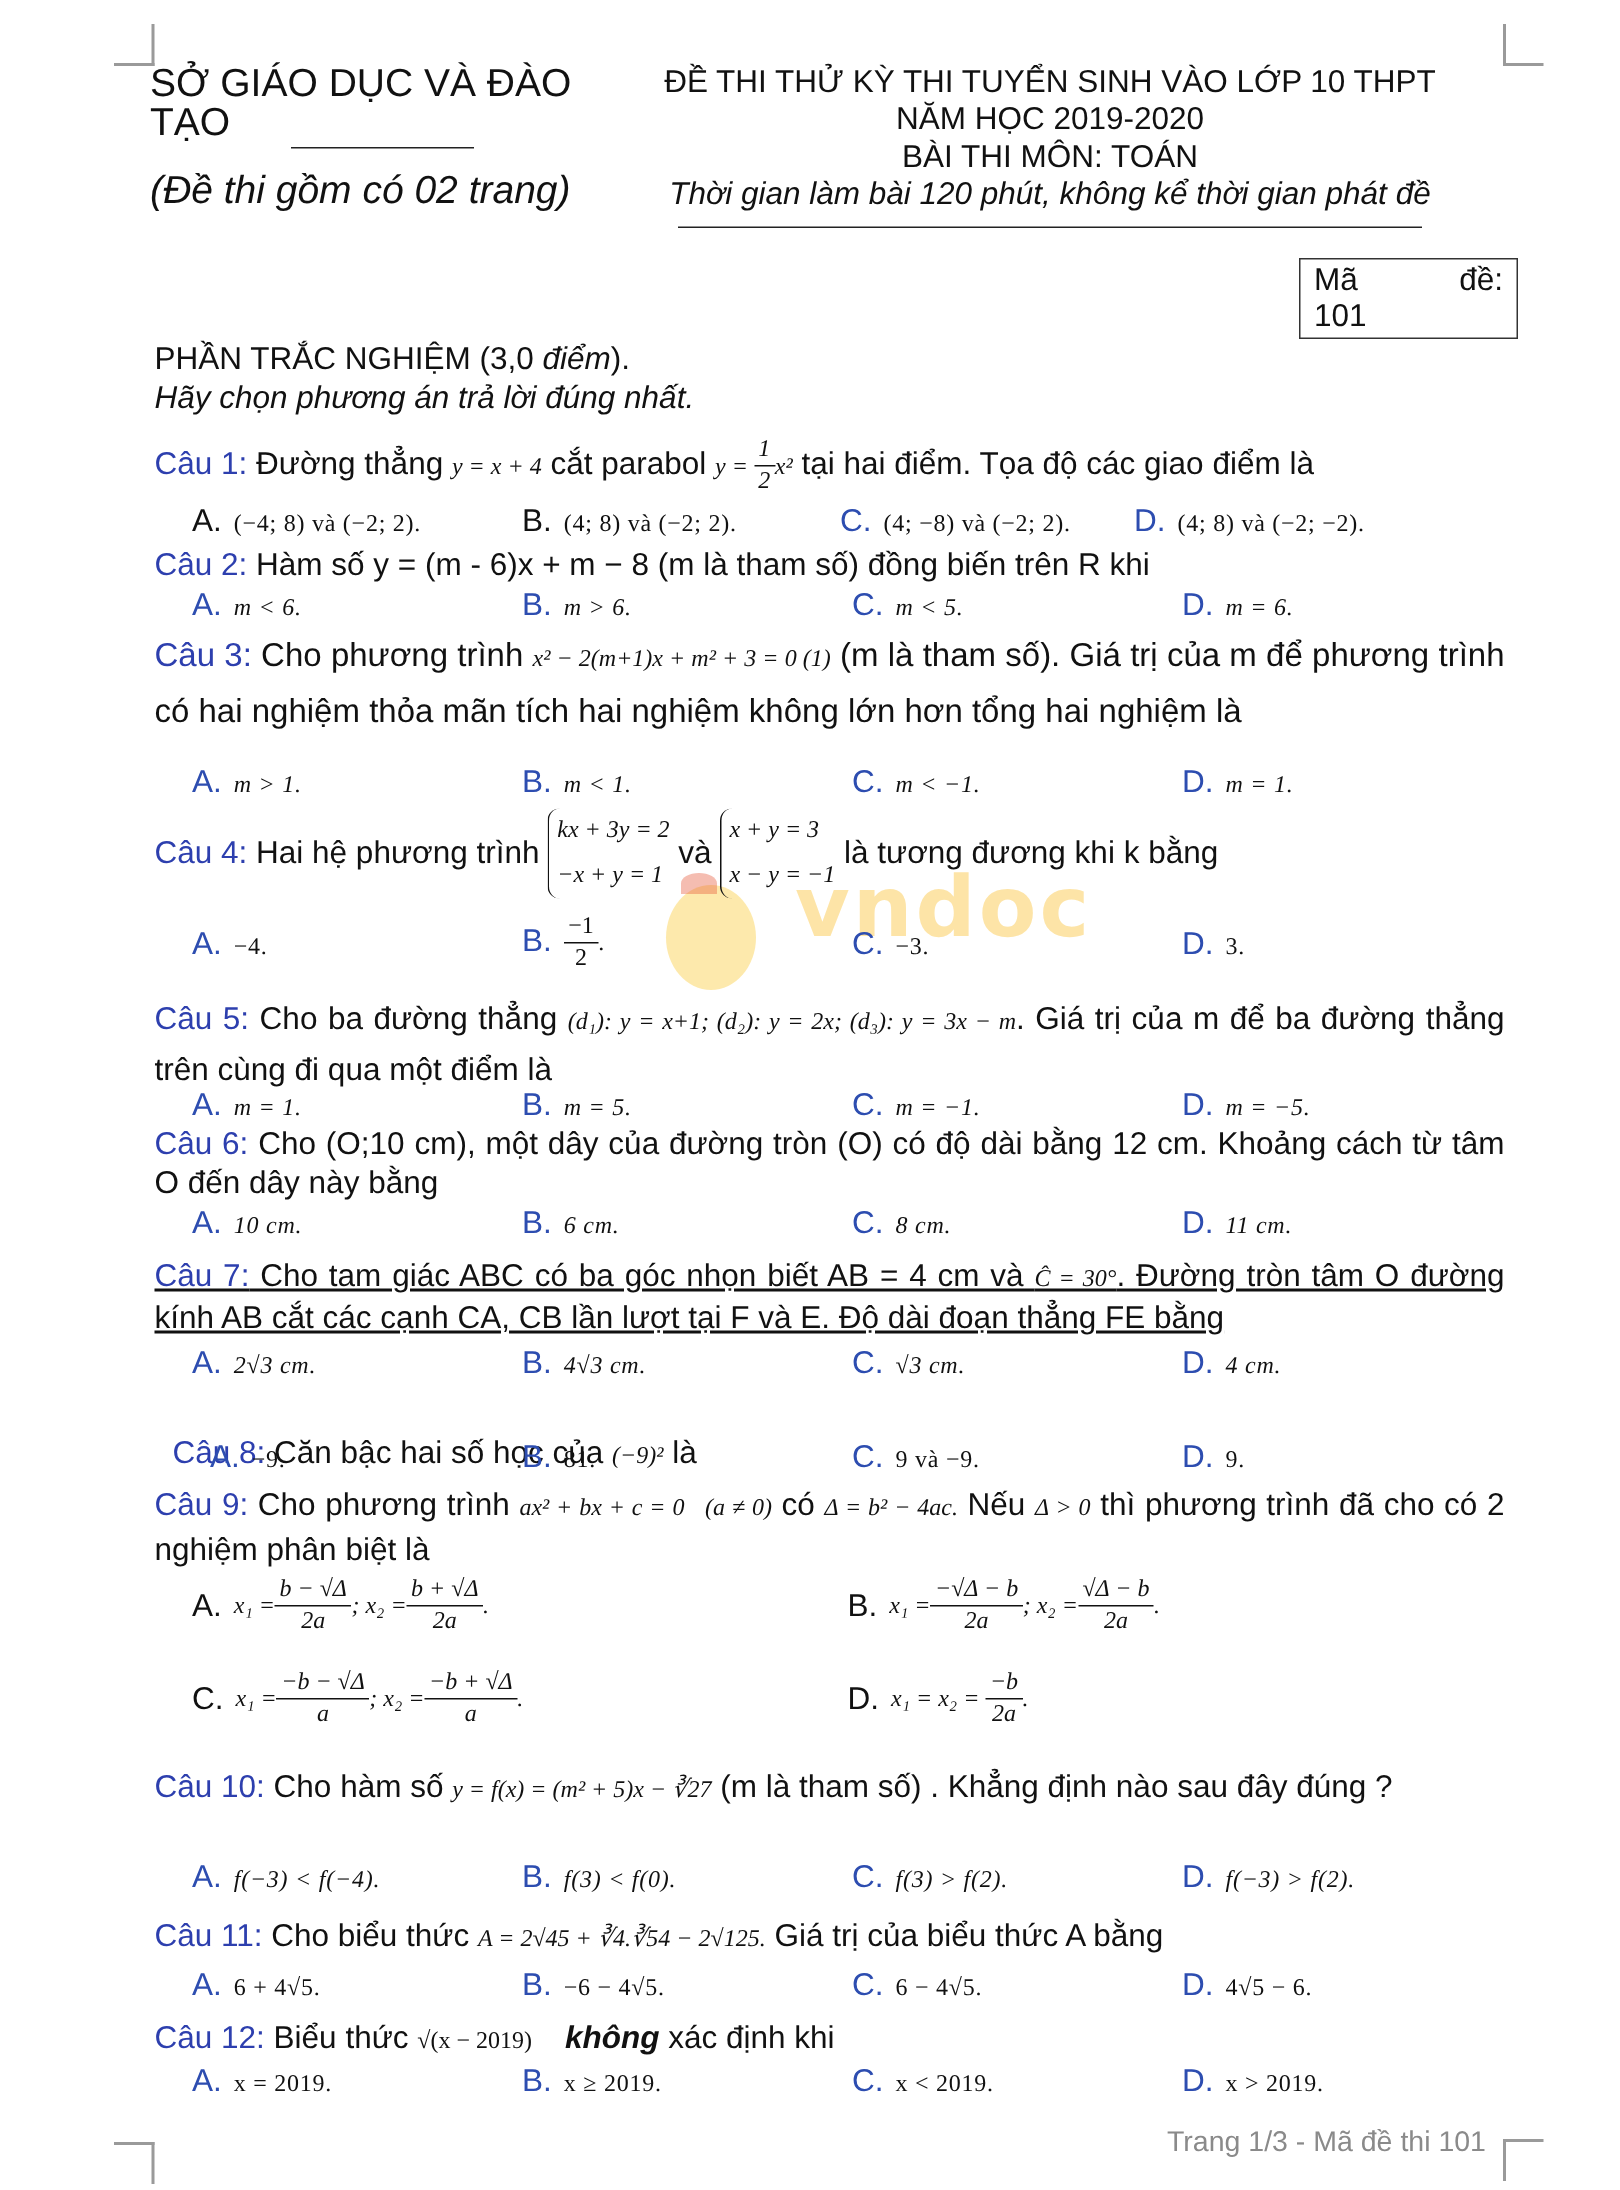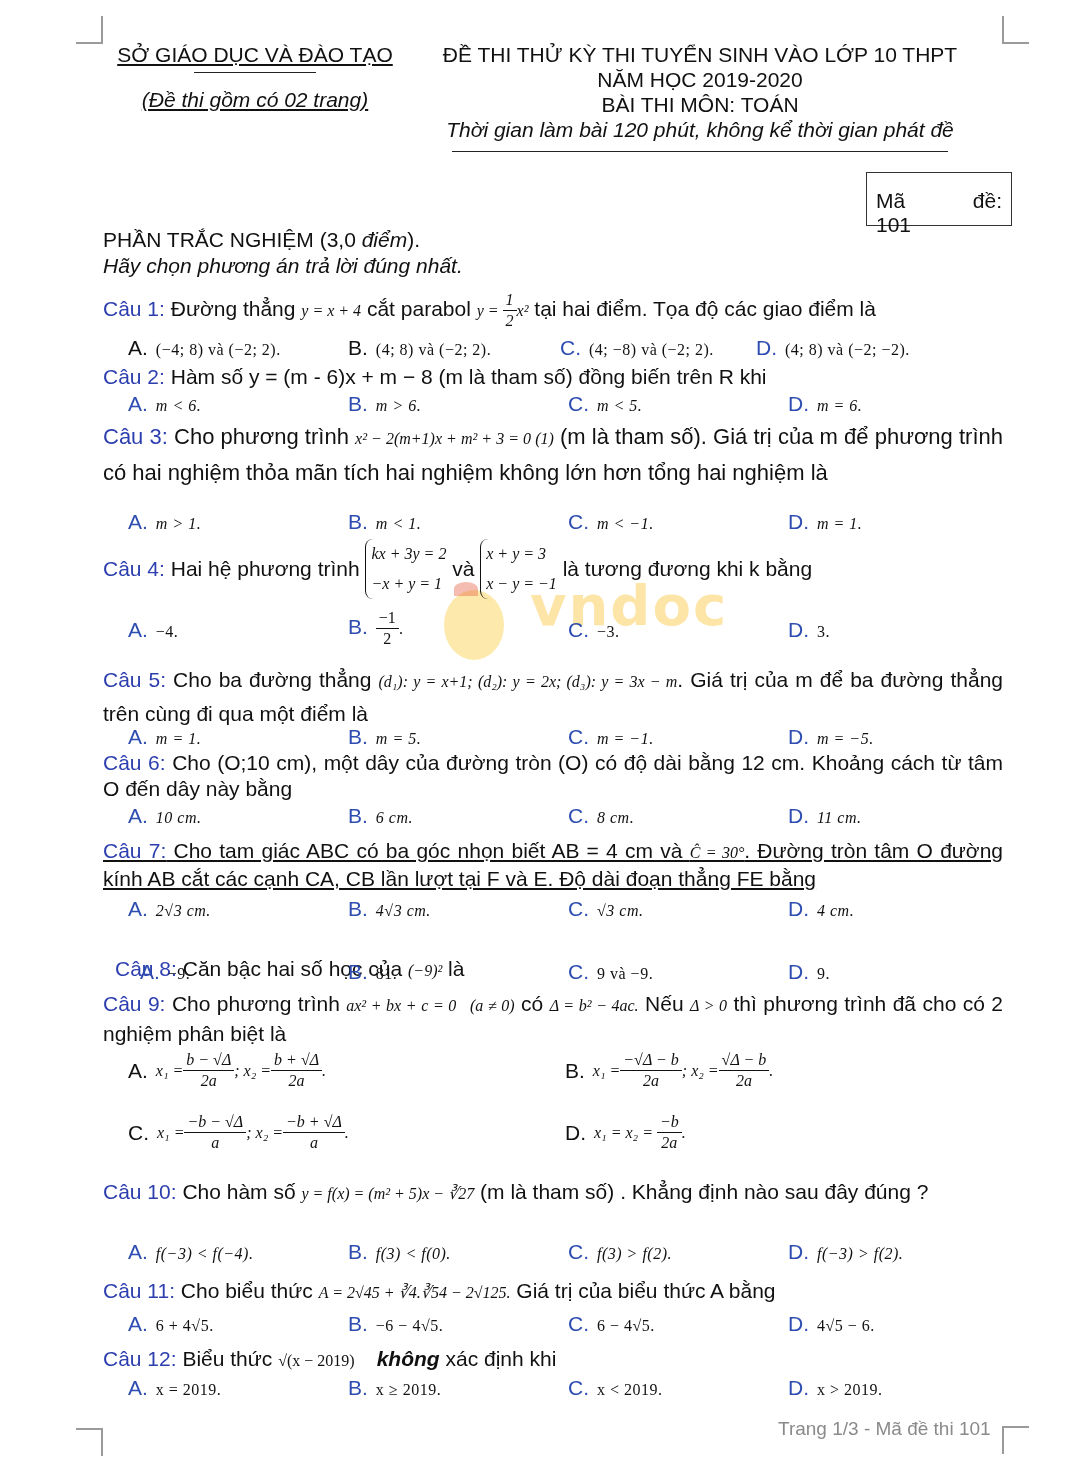--- a/index.html
+++ b/index.html
@@ -4,28 +4,28 @@
 <style>
   * { box-sizing: border-box; margin: 0; padding: 0; }
   html, body { width: 1080px; height: 1460px; background: #ffffff; overflow: hidden; }
   body { position: relative; font-family: "Liberation Sans", sans-serif; color: #111; font-size: 20px; }
   .corner { position: absolute; border-color: #9a9a9a; border-style: solid; border-width: 0; }
   .c-tl { left: 76px; top: 16px; width: 27px; height: 28px; border-right-width: 2px; border-bottom-width: 2px; }
   .c-tr { left: 1002px; top: 16px; width: 27px; height: 28px; border-left-width: 2px; border-bottom-width: 2px; }
   .c-bl { left: 76px; top: 1428px; width: 27px; height: 28px; border-right-width: 2px; border-top-width: 2px; }
   .c-br { left: 1002px; top: 1426px; width: 27px; height: 28px; border-left-width: 2px; border-top-width: 2px; }
 
-  .hdr-left { position: absolute; left: 100px; top: 42px; width: 310px; text-align: center; font-size: 21px; line-height: 26px; text-decoration: underline; }
+  .hdr-left { position: absolute; left: 100px; top: 42px; width: 310px; font-size: 26px; line-height: 26px; }
   .hdr-left .line { width: 122px; height: 1px; background: #222; margin: 4px auto 0; }
   .hdr-left .sub { font-style: italic; margin-top: 14px; }
   .hdr-right { position: absolute; left: 430px; top: 42px; width: 540px; text-align: center; font-size: 21px; line-height: 25px; }
   .hdr-right .sub { font-style: italic; }
   .hdr-right .line { width: 496px; height: 1px; background: #222; margin: 9px auto 0; }
 
-  .code-box { position: absolute; left: 866px; top: 172px; width: 146px; height: 54px; border: 1px solid #333; padding: 16px 9px; font-size: 21px; line-height: 24px; }
+  .code-box { position: absolute; left: 866px; top: 172px; width: 146px; height: 54px; border: 1px solid #333; padding: 2px 9px; font-size: 21px; line-height: 24px; }
   .code-box .row1 { display: flex; justify-content: space-between; }
 
   .section-title { position: absolute; left: 103px; top: 228px; font-size: 21px; }
   .section-title em { font-style: italic; }
   .section-sub { position: absolute; left: 103px; top: 254px; font-size: 21px; font-style: italic; }
 
   .q { position: absolute; left: 103px; width: 900px; font-size: 21px; line-height: 26px; }
   .qlabel { color: #2d3fae; }
   .opts { position: absolute; left: 128px; width: 880px; height: 26px; font-size: 19px; }
   .opt { position: absolute; top: 0; white-space: nowrap; }

